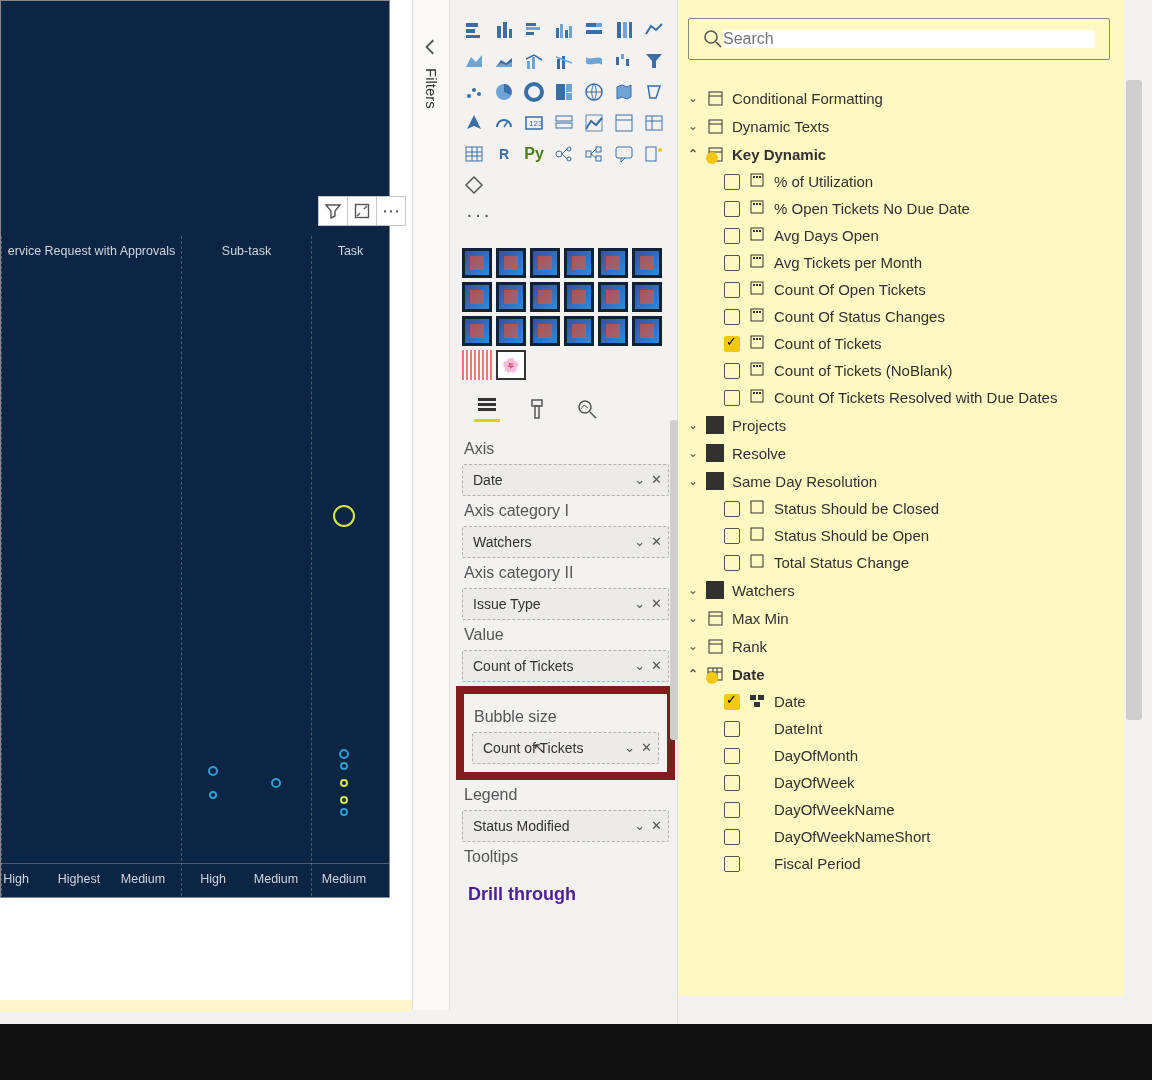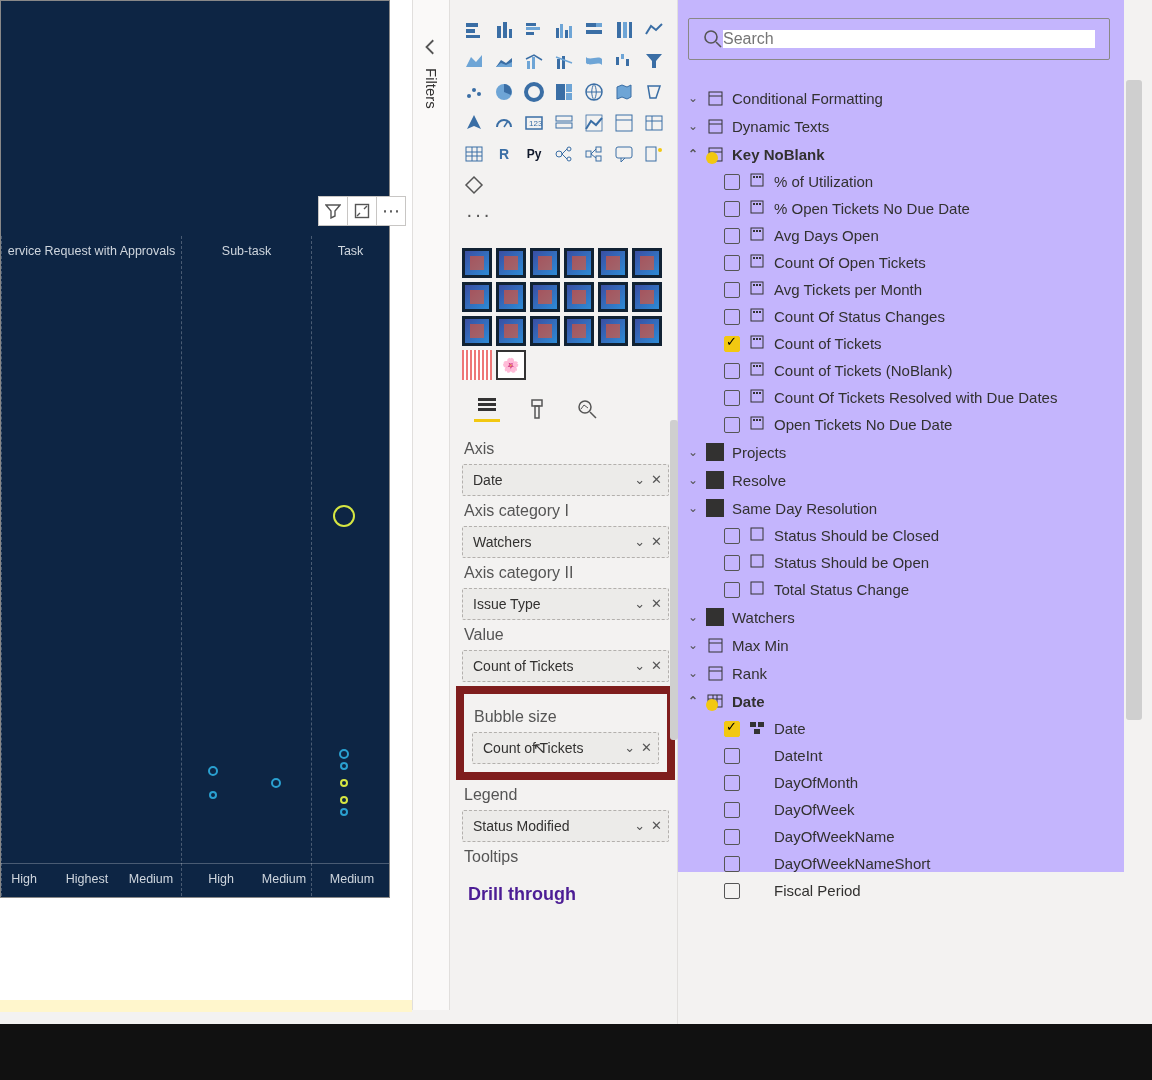--- a/index.html
+++ b/index.html
@@ -71,21 +71,20 @@
   top: 862px;
   width: 100%;
   font-size: 12.5px;
   color: #cfd6de;
   border-top: 1px solid rgba(255,255,255,0.25);
 }
 .chart-bottom-labels .blb {
   position: absolute;
   top: 8px;
   transform: translateX(-50%);
-  margin-left: 8px;
 }
 .bubble {
   position: absolute;
   border: 2px solid;
   border-radius: 50%;
 }
 
 .filters-gutter {
   position: absolute;
   left: 412px;
@@ -166,22 +165,22 @@
   padding: 8px 4px 4px 4px;
   margin: 4px -6px 6px -6px;
 }
 .drill { font-size:18px; font-weight:600; margin:18px 0 0 6px; color:#4c1d95;}
 
 .fields-pane {
   position: absolute;
   left: 678px;
   top: 0;
   width: 446px;
-  height: 872px;
-  background: #c4b5fd;
+  height: 996px;
+  background: #fef9c3;
   padding: 18px 14px 0 10px;
 }
 .search {
   display:flex; align-items:center;
   border:1px solid #8a8886;
   border-radius:2px;
   padding:10px 14px;
   margin-bottom:24px;
 }
 .search input { border:none; outline:none; flex:1; font-size:16px; }
@@ -447,21 +446,21 @@
     <span class="vicon">
         <svg width="20" height="20">
           <rect x="2" y="3" width="16" height="14" fill="none" stroke="#3a6ea5"></rect>
           <line x1="2" y1="8" x2="18" y2="8" stroke="#3a6ea5"></line>
           <line x1="2" y1="12" x2="18" y2="12" stroke="#3a6ea5"></line>
           <line x1="8" y1="3" x2="8" y2="17" stroke="#3a6ea5"></line>
           <line x1="13" y1="3" x2="13" y2="17" stroke="#3a6ea5"></line>
         </svg>
       </span>
     <span class="vicon" style="color:#3a6ea5;font-weight:700;">R</span>
-    <span class="vicon" style="color:#0f172a;font-weight:700;font-size:12px;">Py</span>
+    <span class="vicon" style="color:#4d7c0f;font-weight:700;font-size:16px;">Py</span>
     <span class="vicon">
         <svg width="20" height="20">
           <circle cx="5" cy="10" r="3" fill="none" stroke="#3a6ea5"></circle>
           <circle cx="15" cy="5" r="2" fill="none" stroke="#3a6ea5"></circle>
           <circle cx="15" cy="15" r="2" fill="none" stroke="#3a6ea5"></circle>
           <line x1="8" y1="10" x2="13" y2="5" stroke="#3a6ea5"></line>
           <line x1="8" y1="10" x2="13" y2="15" stroke="#3a6ea5"></line>
         </svg>
       </span>
     <span class="vicon">
@@ -635,21 +634,21 @@
 
     <div class="tree-row bold-tbl" style="position:relative;">
       <span class="caret" style="transform:rotate(0deg);">⌃</span>
       <span class="tbl-ico" style="position:relative;">
           <svg width="15" height="15">
             <rect x="1" y="1" width="13" height="13" fill="none" stroke="#333"></rect>
             <line x1="1" y1="5" x2="14" y2="5" stroke="#333"></line>
           </svg>
           <span class="yellow-dot"></span>
         </span>
-      <span>Key NoBlank</span>
+      <span>Key Dynamic</span>
     </div>
     <div id="km-list">
         <div class="tree-row fld-row">
           <span class="cb "></span>
           <span class="calc-ico"><svg width="14" height="14">
               <rect x="1" y="1" width="12" height="12" fill="none" stroke="#333"></rect>
               <rect x="3" y="3" width="2" height="2" fill="#333"></rect>
               <rect x="6" y="3" width="2" height="2" fill="#333"></rect>
               <rect x="9" y="3" width="2" height="2" fill="#333"></rect>
             </svg></span>
@@ -676,31 +675,31 @@
           <span>Avg Days Open</span>
         </div>
         <div class="tree-row fld-row">
           <span class="cb "></span>
           <span class="calc-ico"><svg width="14" height="14">
               <rect x="1" y="1" width="12" height="12" fill="none" stroke="#333"></rect>
               <rect x="3" y="3" width="2" height="2" fill="#333"></rect>
               <rect x="6" y="3" width="2" height="2" fill="#333"></rect>
               <rect x="9" y="3" width="2" height="2" fill="#333"></rect>
             </svg></span>
-          <span>Count Of Open Tickets</span>
+          <span>Avg Tickets per Month</span>
         </div>
         <div class="tree-row fld-row">
           <span class="cb "></span>
           <span class="calc-ico"><svg width="14" height="14">
               <rect x="1" y="1" width="12" height="12" fill="none" stroke="#333"></rect>
               <rect x="3" y="3" width="2" height="2" fill="#333"></rect>
               <rect x="6" y="3" width="2" height="2" fill="#333"></rect>
               <rect x="9" y="3" width="2" height="2" fill="#333"></rect>
             </svg></span>
-          <span>Avg Tickets per Month</span>
+          <span>Count Of Open Tickets</span>
         </div>
         <div class="tree-row fld-row">
           <span class="cb "></span>
           <span class="calc-ico"><svg width="14" height="14">
               <rect x="1" y="1" width="12" height="12" fill="none" stroke="#333"></rect>
               <rect x="3" y="3" width="2" height="2" fill="#333"></rect>
               <rect x="6" y="3" width="2" height="2" fill="#333"></rect>
               <rect x="9" y="3" width="2" height="2" fill="#333"></rect>
             </svg></span>
           <span>Count Of Status Changes</span>
@@ -727,30 +726,20 @@
         </div>
         <div class="tree-row fld-row">
           <span class="cb "></span>
           <span class="calc-ico"><svg width="14" height="14">
               <rect x="1" y="1" width="12" height="12" fill="none" stroke="#333"></rect>
               <rect x="3" y="3" width="2" height="2" fill="#333"></rect>
               <rect x="6" y="3" width="2" height="2" fill="#333"></rect>
               <rect x="9" y="3" width="2" height="2" fill="#333"></rect>
             </svg></span>
           <span>Count Of Tickets Resolved with Due Dates</span>
-        </div>
-        <div class="tree-row fld-row">
-          <span class="cb "></span>
-          <span class="calc-ico"><svg width="14" height="14">
-              <rect x="1" y="1" width="12" height="12" fill="none" stroke="#333"></rect>
-              <rect x="3" y="3" width="2" height="2" fill="#333"></rect>
-              <rect x="6" y="3" width="2" height="2" fill="#333"></rect>
-              <rect x="9" y="3" width="2" height="2" fill="#333"></rect>
-            </svg></span>
-          <span>Open Tickets No Due Date</span>
         </div>
       </div>
 
     <div class="tree-row">
         <span class="caret">⌄</span>
         <span class="tbl-badge"></span>
         <span>Projects</span>
       </div>
     <div class="tree-row">
         <span class="caret">⌄</span>

